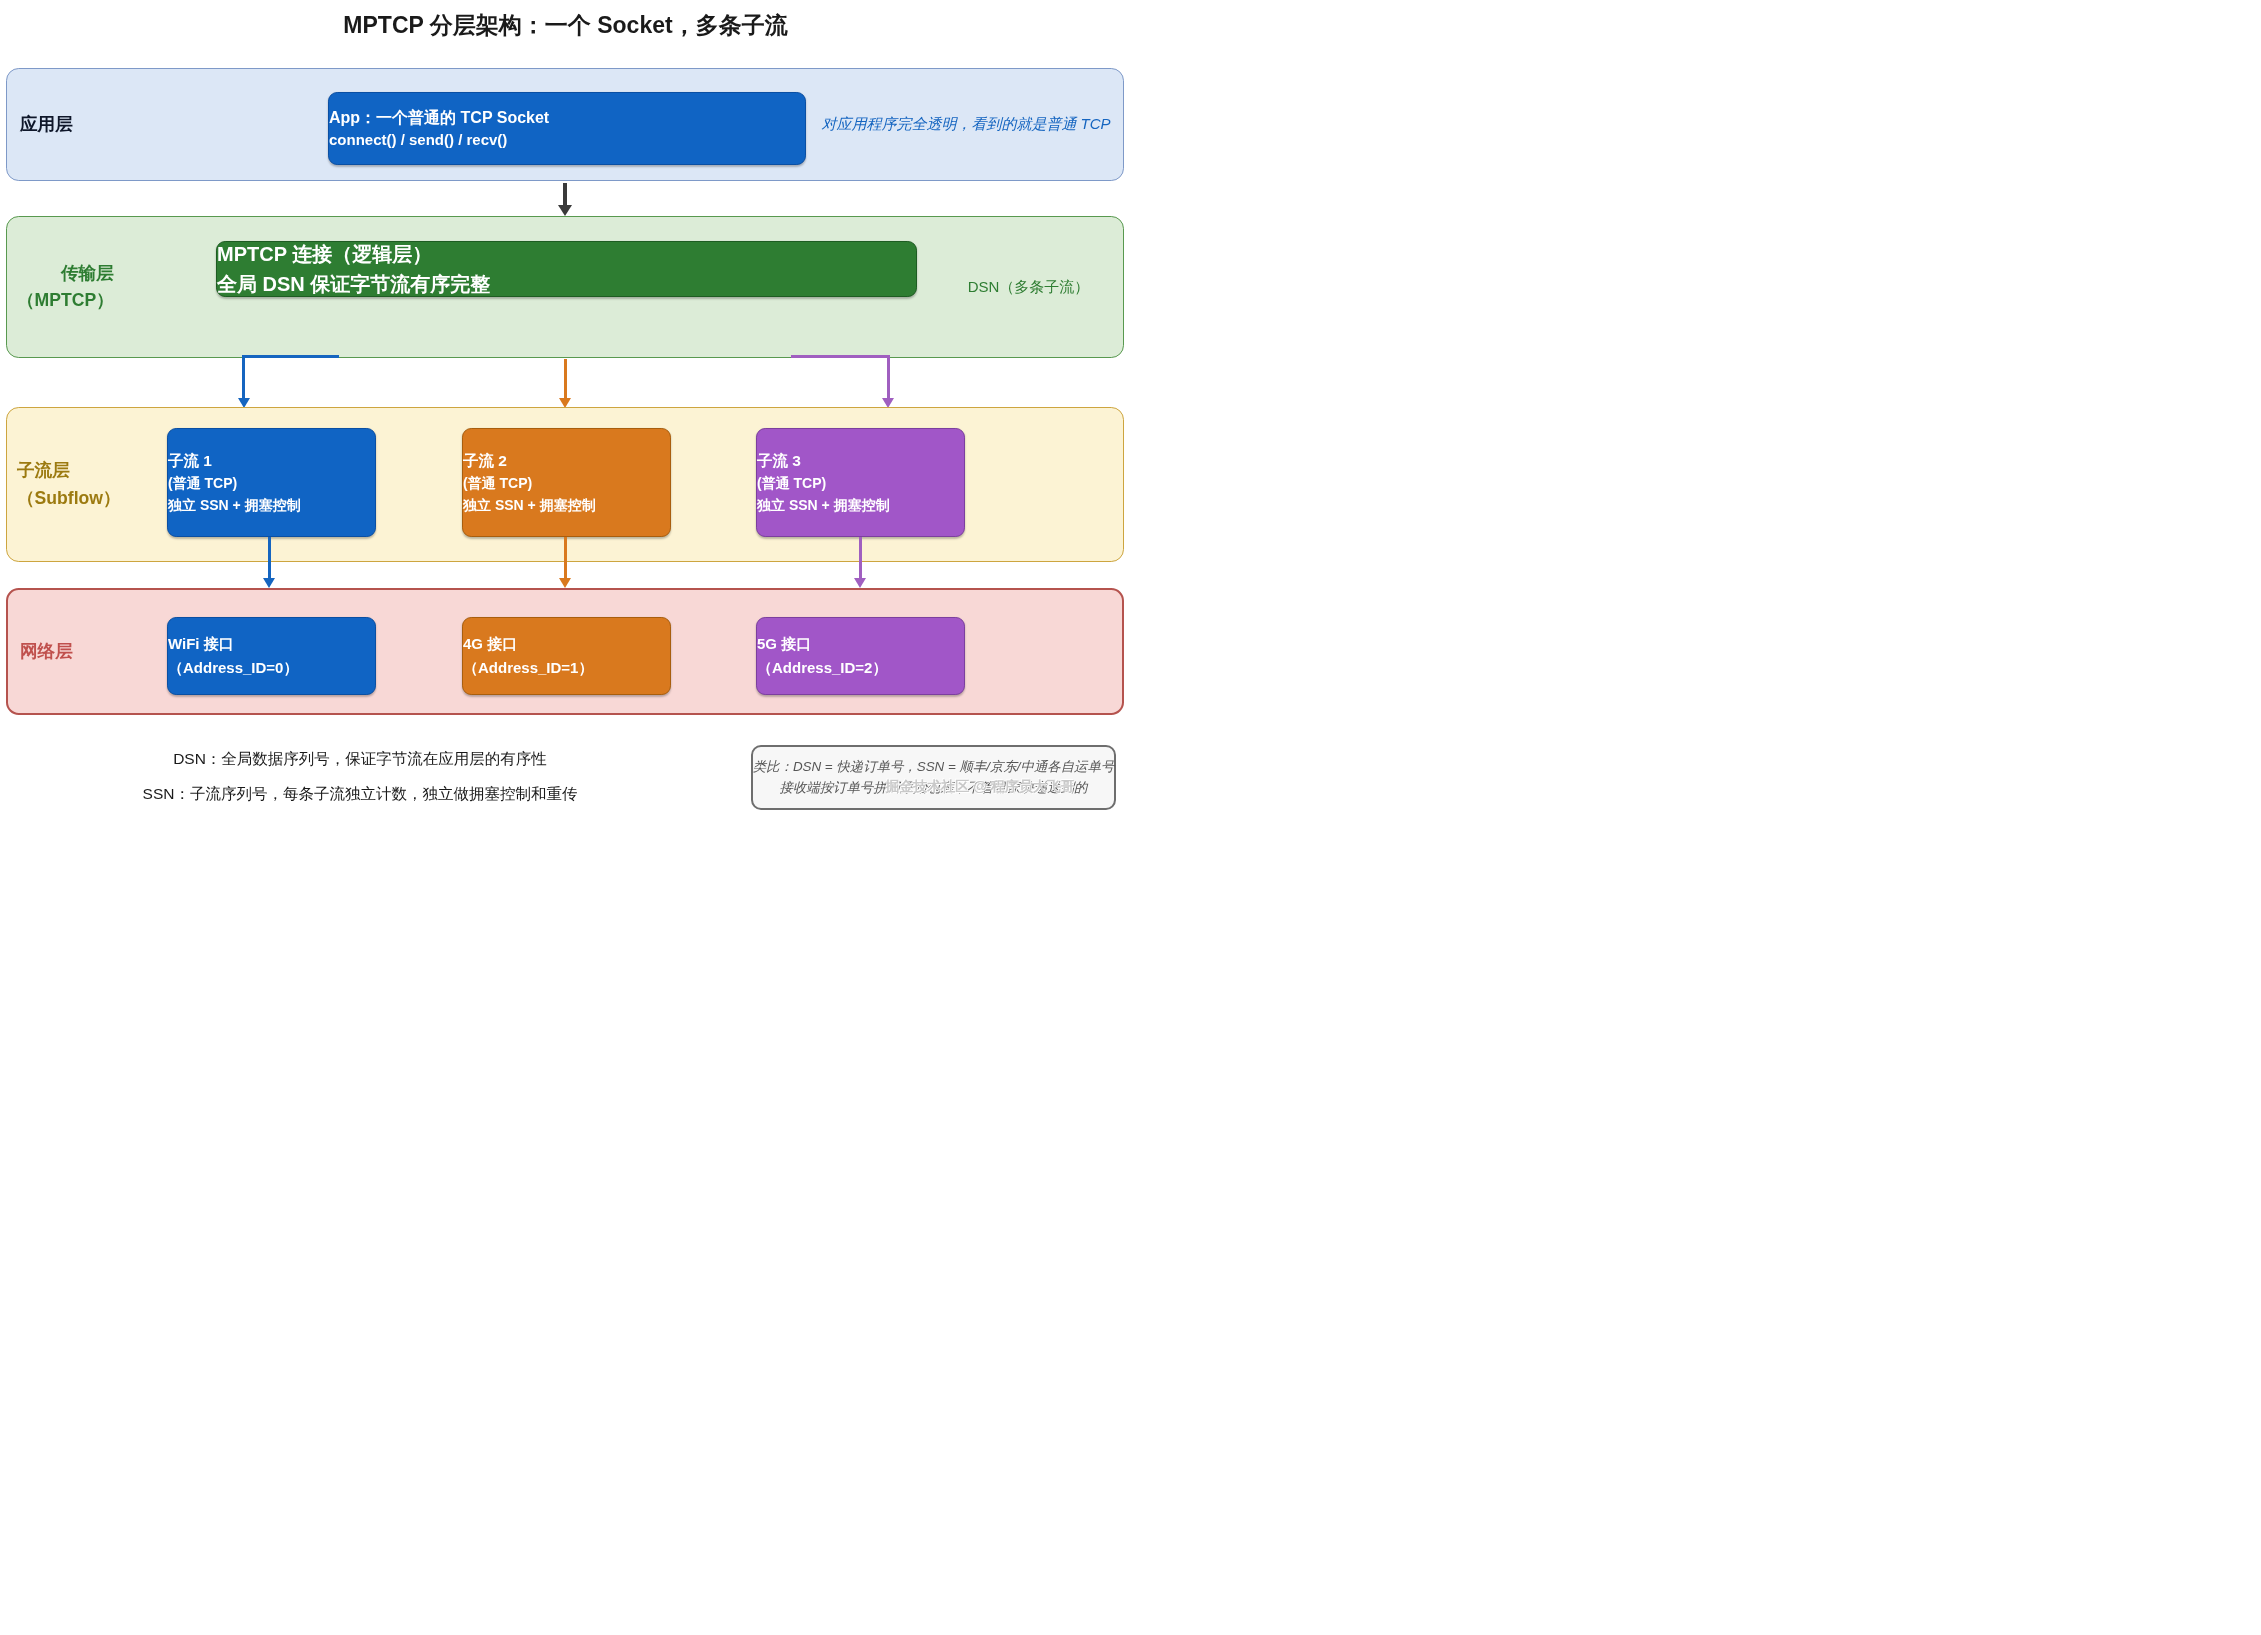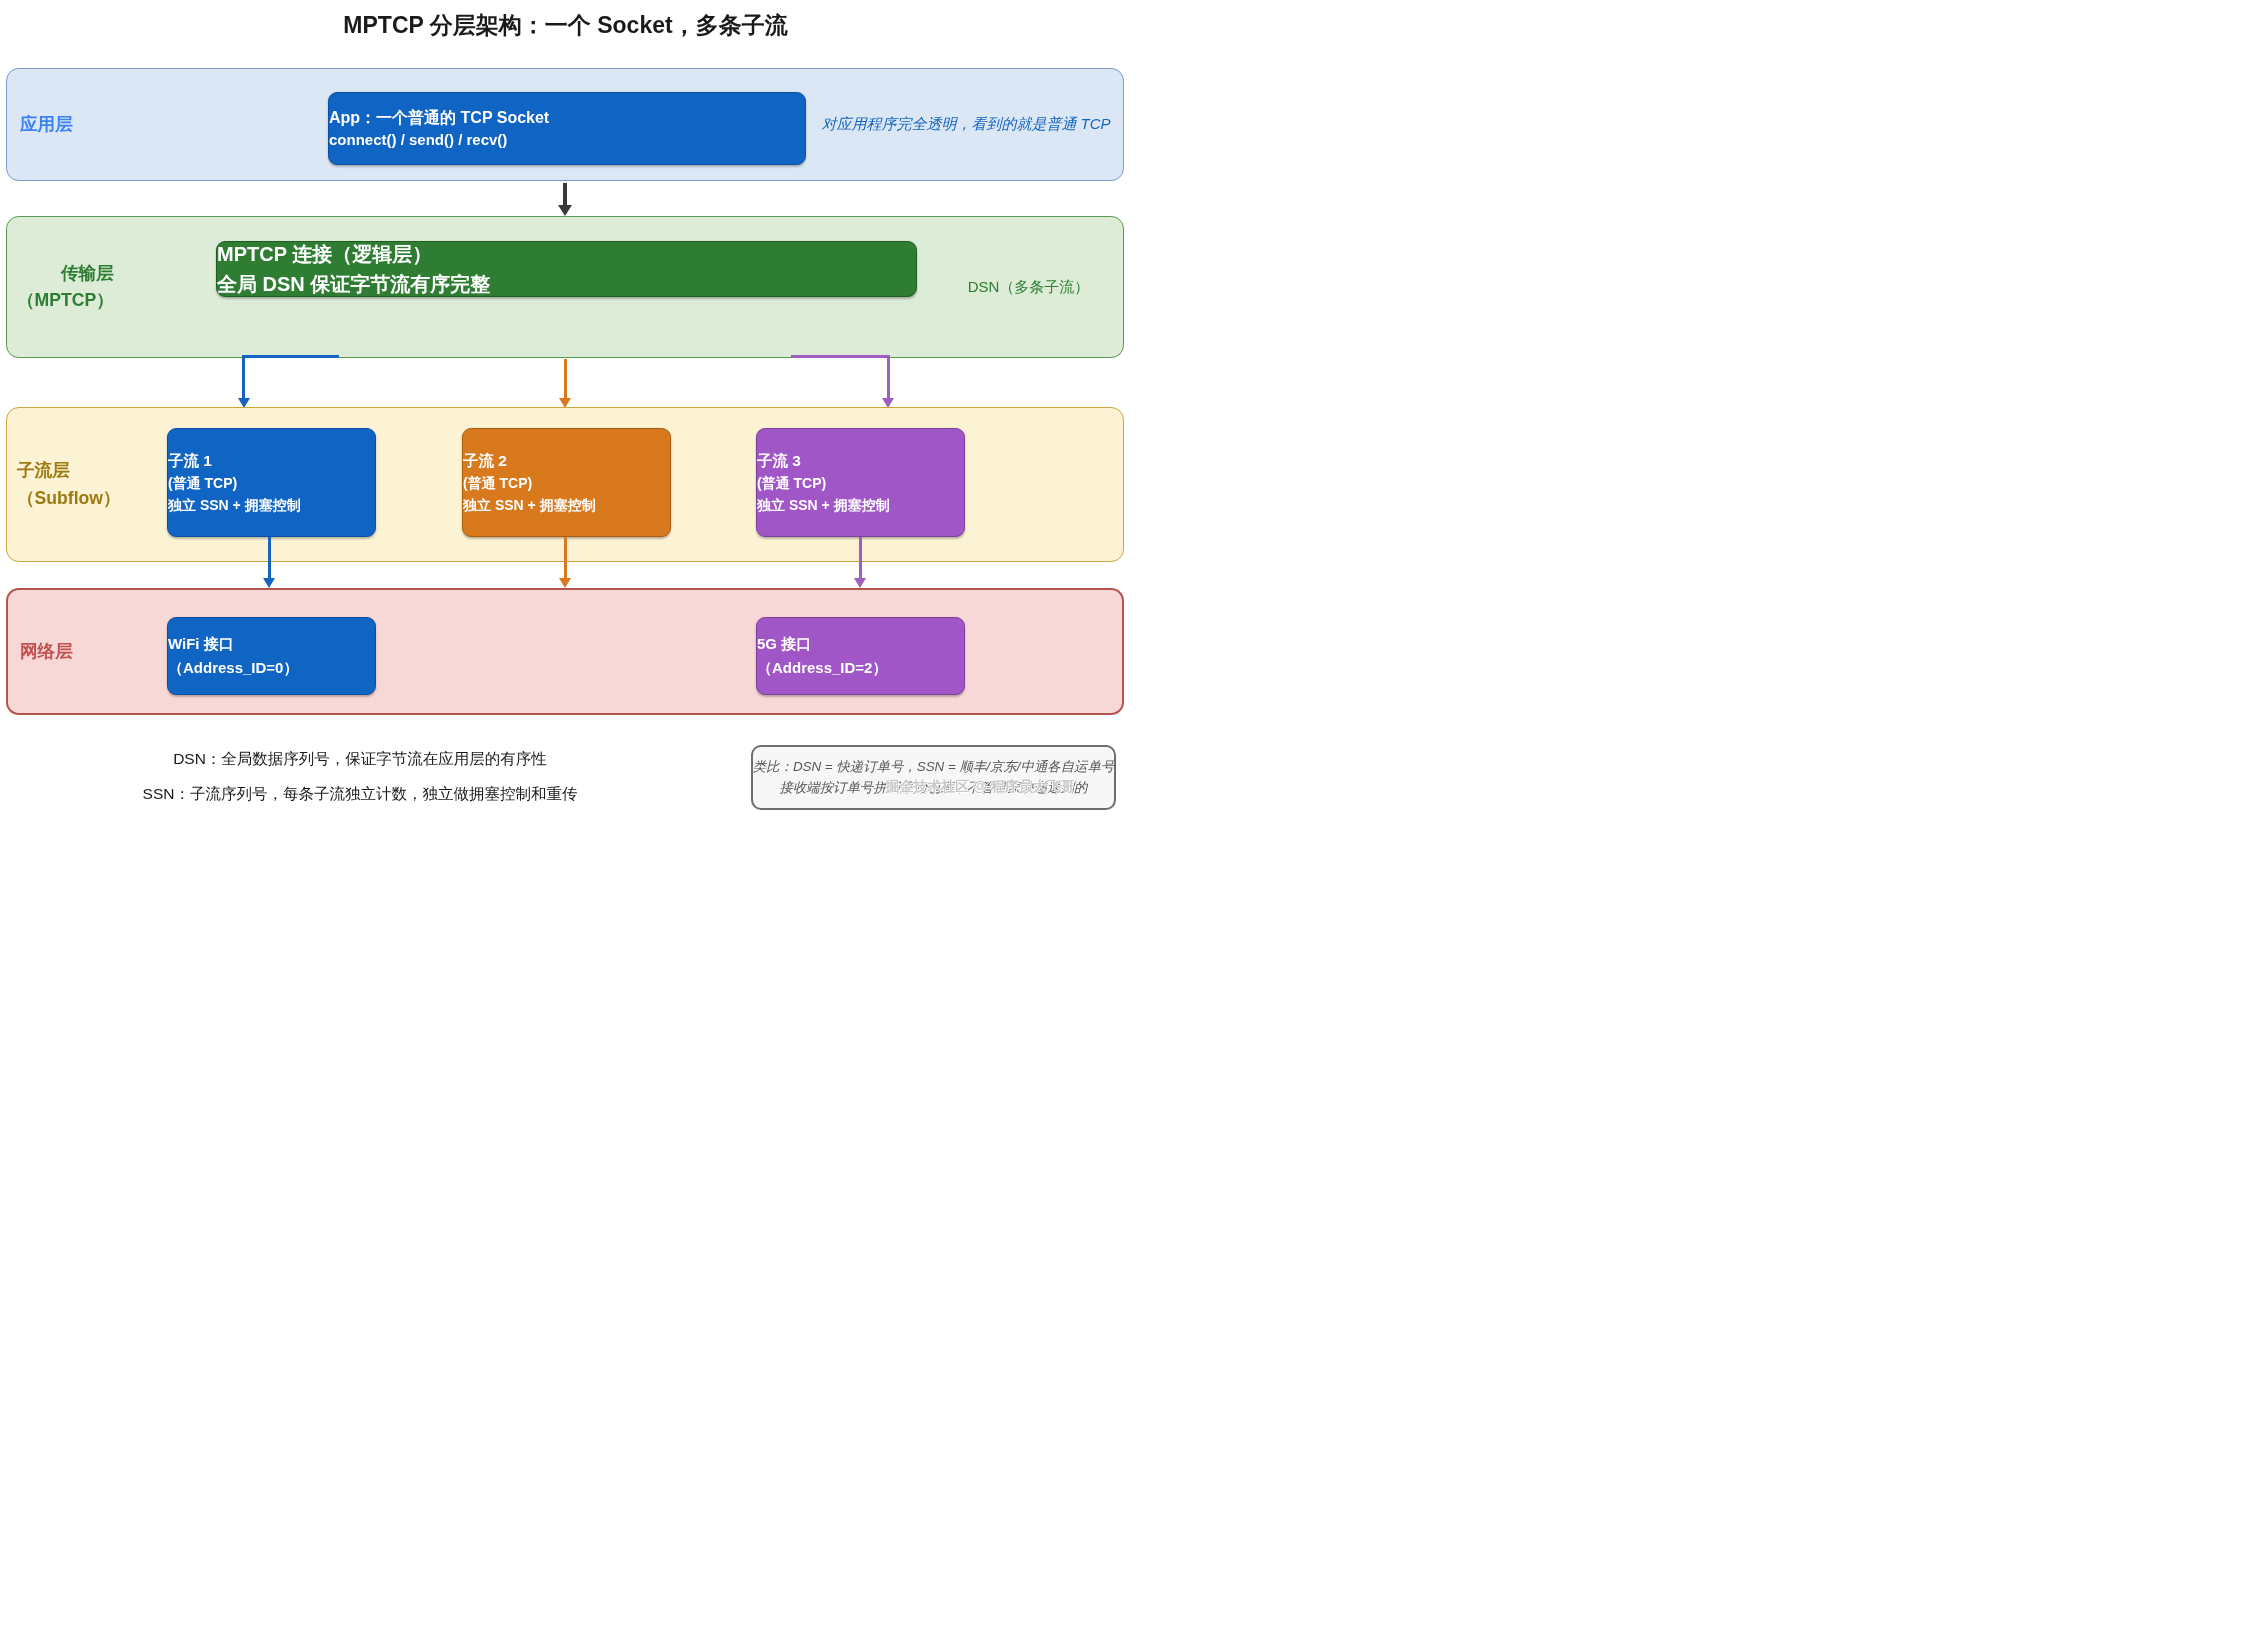--- a/index.html
+++ b/index.html
@@ -10,21 +10,21 @@
 
   
   .band{left:5.6px;width:1118px;border-radius:12.7px;box-sizing:border-box;}
   .band-app{top:68px;height:113px;background:#dce7f6;border:1.4px solid #7e99c8;}
   .band-transport{top:216px;height:142px;background:#dcecd7;border:1.4px solid #58994f;}
   .band-subflow{top:407px;height:155px;background:#fcf3d4;border:1.4px solid #cda53f;}
   .band-network{top:588px;height:127px;background:#f8d8d6;border:2.1px solid #b5534e;}
 
   .layer-label{display:flex;flex-direction:column;justify-content:center;font-weight:bold;
                font-size:17.6px;line-height:1.55;}
-  .lbl-app{left:20px;top:68px;height:113px;color:#3b82f6;}
+  .lbl-app{left:20px;top:68px;height:113px;color:#0f172a;}
   .lbl-transport{left:17px;top:216px;height:142px;color:#2e7d32;align-items:flex-end;}
   .lbl-subflow{left:17px;top:407px;height:155px;color:#9c7a10;}
   .lbl-network{left:20px;top:588px;height:127px;color:#c0504d;}
 
   .node{display:flex;flex-direction:column;justify-content:center;align-items:flex-start;
         border-radius:9.2px;color:#ffffff;font-weight:bold;text-align:center;box-sizing:border-box;
         box-shadow:0 1.4px 2.1px rgba(0,0,0,0.25);}
   .blue-node{background:#1064c4;border:1.4px solid #0a4fa3;}
   .green-node{background:#2e7d32;border:1.4px solid #1e5c22;}
   .orange-node{background:#d9791e;border:1.4px solid #a85e0e;}
@@ -137,20 +137,24 @@
   <div class="abs ahead hd-purple" style="left:854px;top:578px;"></div>
 
   <div class="abs band band-network"></div>
   <div class="abs layer-label lbl-network">
     <span>网络层</span>
   </div>
   <div class="abs node blue-node net-box net1">
     <div>WiFi 接口</div>
     <div>（Address_ID=0）</div>
   </div>
+  <div class="abs node orange-node net-box net2">
+    <div>4G 接口</div>
+    <div>（Address_ID=1）</div>
+  </div>
   <div class="abs node purple-node net-box net3">
     <div>5G 接口</div>
     <div>（Address_ID=2）</div>
   </div>
 
   <div class="abs footnote fn1">DSN：全局数据序列号，保证字节流在应用层的有序性</div>
   <div class="abs footnote fn2">SSN：子流序列号，每条子流独立计数，独立做拥塞控制和重传</div>
 
   <div class="abs analogy">
     <div>类比：DSN = 快递订单号，SSN = 顺丰/京东/中通各自运单号</div>

